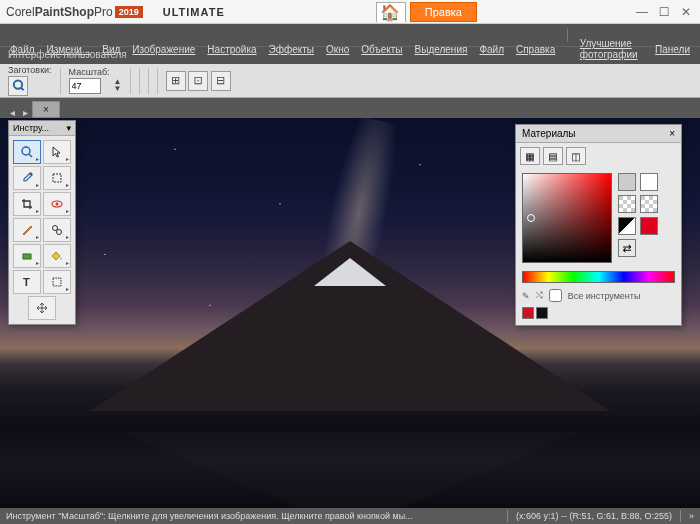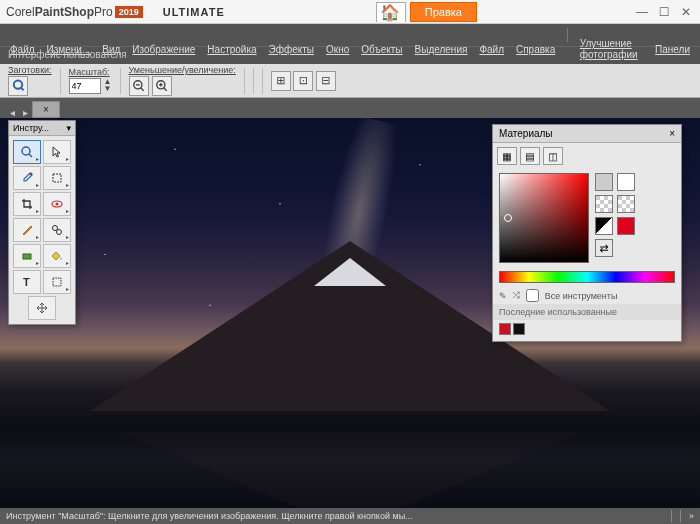--- a/index.html
+++ b/index.html
@@ -16,22 +16,22 @@
 .titlebar .winbtn { width: 16px; height: 16px; margin-left: 6px; display: flex; align-items: center; justify-content: center; font-size: 12px; color: #666; cursor: pointer; }
 
 .menubar { height: 22px; background: #535353; display: flex; align-items: center; padding: 0 6px; gap: 4px; }
 .menubar span { color: #ddd; font-size: 10px; padding: 2px 4px; text-decoration: underline; cursor: pointer; margin-top: 28px; }
 .menubar .divider { width: 1px; height: 14px; background: #777; margin: 0 4px; }
 
 .subbar { height: 18px; background: #535353; color: #ccc; font-size: 10px; padding: 2px 8px; border-top: 1px solid #666; }
 
 .options-bar { height: 34px; background: #e0e0e0; border-bottom: 1px solid #aaa; display: flex; align-items: center; padding: 2px 8px; gap: 8px; font-size: 9px; color: #444; }
 .options-bar .group { display: flex; flex-direction: column; gap: 1px; }
-.options-bar .group label { font-size: 9px; text-decoration: underline; }
-.options-bar .group .ctrl { display: flex; gap: 3px; }
+.options-bar .group label { font-size: 9px; }
+.options-bar .group .ctrl { display: flex; gap: 13px; }
 .options-bar input[type="text"] { width: 32px; height: 16px; font-size: 9px; border: 1px solid #888; padding: 0 2px; }
 .options-bar .sep { width: 1px; height: 26px; background: #bbb; }
 .options-bar .btn-icon { width: 20px; height: 20px; border: 1px solid #999; background: #eee; display: inline-flex; align-items: center; justify-content: center; font-size: 11px; cursor: pointer; }
 
 .tab-strip { height: 20px; background: #575757; display: flex; align-items: flex-end; padding: 0 6px; }
 .tab-strip .nav { color: #ccc; font-size: 10px; padding: 0 4px; cursor: pointer; }
 .tab-strip .doc-tab { background: #a8a8a8; color: #222; font-size: 10px; padding: 2px 10px; border: 1px solid #888; display: flex; align-items: center; gap: 8px; }
 .tab-strip .doc-tab .close { font-size: 10px; cursor: pointer; }
 
 .workspace { position: relative; height: 390px; background: #2a2a2a; }
@@ -43,21 +43,21 @@
 .mountain-reflect { position: absolute; top: 75%; left: 50%; transform: translateX(-50%) scaleY(-0.7); width: 0; height: 0; border-left: 230px solid transparent; border-right: 230px solid transparent; border-bottom: 140px solid rgba(36,30,34,0.45); opacity: 0.6; }
 
 .tools-panel { position: absolute; left: 8px; top: 2px; width: 68px; background: #e8e8e8; border: 1px solid #888; box-shadow: 2px 2px 6px rgba(0,0,0,0.3); }
 .tools-panel .hdr { background: #d0d0d0; font-size: 9px; padding: 2px 4px; border-bottom: 1px solid #aaa; display: flex; justify-content: space-between; align-items: center; }
 .tools-panel .grid { display: grid; grid-template-columns: 1fr 1fr; gap: 2px; padding: 4px; }
 .tools-panel .tool { width: 28px; height: 24px; border: 1px solid #bbb; background: #f0f0f0; display: flex; align-items: center; justify-content: center; font-size: 13px; cursor: pointer; position: relative; }
 .tools-panel .tool.active { border: 1px solid #3a7abd; background: #dce9f7; }
 .tools-panel .tool .dd { position: absolute; right: 1px; bottom: 1px; font-size: 6px; color: #555; }
 .tools-panel .single { grid-column: 1 / 3; justify-self: center; }
 
-.materials-panel { position: absolute; right: 18px; top: 6px; width: 190px; background: #e8e8e8; border: 1px solid #888; box-shadow: 2px 2px 6px rgba(0,0,0,0.3); font-size: 10px; }
+.materials-panel { position: absolute; right: 18px; top: 6px; width: 167px; background: #e8e8e8; border: 1px solid #888; box-shadow: 2px 2px 6px rgba(0,0,0,0.3); font-size: 10px; }
 .materials-panel .hdr { background: #d8d8d8; padding: 3px 6px; display: flex; justify-content: space-between; align-items: center; border-bottom: 1px solid #aaa; }
 .materials-panel .tabs { display: flex; gap: 3px; padding: 4px; }
 .materials-panel .tab { width: 20px; height: 18px; border: 1px solid #999; background: #f0f0f0; display: flex; align-items: center; justify-content: center; cursor: pointer; }
 .materials-panel .body { padding: 4px 6px; display: flex; gap: 6px; }
 .materials-panel .picker { width: 90px; height: 90px; background: linear-gradient(to right, #fff, #f00), linear-gradient(to top, #000, transparent); background-blend-mode: multiply; border: 1px solid #666; position: relative; }
 .materials-panel .ring { position: absolute; left: 4px; bottom: 40px; width: 8px; height: 8px; border: 1px solid #fff; border-radius: 50%; }
 .materials-panel .swatches { display: flex; flex-direction: column; gap: 4px; }
 .materials-panel .sw-row { display: flex; gap: 4px; }
 .materials-panel .sw { width: 18px; height: 18px; border: 1px solid #777; }
 .materials-panel .hue-strip { height: 12px; margin: 4px 6px; background: linear-gradient(to right, #f00, #ff0, #0f0, #0ff, #00f, #f0f, #f00); border: 1px solid #666; }
@@ -126,40 +126,20 @@
   </div>
   <div class="sep"></div>
   <div class="group">
     <label>Масштаб:</label>
     <div class="ctrl">
       <input type="text" value="47" style="">
       <span style="font-size:8px;line-height:7px;">▲<br>▼</span>
     </div>
   </div>
   <div class="sep"></div>
-  <div class="group">
-    <label>Уменьшение/увеличение:</label>
-    <div class="ctrl">
-      <div class="btn-icon">
-          <svg viewBox="0 0 12 12">
-            <circle cx="5" cy="5" r="3.5" fill="none" stroke="#444" stroke-width="1.2"></circle>
-            <line x1="3.5" y1="5" x2="6.5" y2="5" stroke="#444" stroke-width="1.2"></line>
-            <line x1="7.5" y1="7.5" x2="10" y2="10" stroke="#444" stroke-width="1.2"></line>
-          </svg>
-        </div>
-      <div class="btn-icon">
-          <svg viewBox="0 0 12 12">
-            <circle cx="5" cy="5" r="3.5" fill="none" stroke="#444" stroke-width="1.2"></circle>
-            <line x1="3.5" y1="5" x2="6.5" y2="5" stroke="#444" stroke-width="1.2"></line>
-            <line x1="5" y1="3.5" x2="5" y2="6.5" stroke="#444" stroke-width="1.2"></line>
-            <line x1="7.5" y1="7.5" x2="10" y2="10" stroke="#444" stroke-width="1.2"></line>
-          </svg>
-        </div>
-    </div>
-  </div>
   <div class="sep"></div>
   <div class="sep"></div>
   <div class="sep"></div>
   <div class="ctrl" style="gap:4px;">
     <div class="btn-icon">⊞</div>
     <div class="btn-icon">⊡</div>
     <div class="btn-icon">⊟</div>
   </div>
 </div>
 
@@ -301,26 +281,26 @@
         </div>
       </div>
     </div>
     <div class="hue-strip"></div>
     <div class="row-tools">
       <span>✎</span>
       <span>⤭</span>
       <input type="checkbox" style="">
       <span>Все инструменты</span>
     </div>
-    <div class="footer-label">Последние использованные</div>
     <div class="recent">
       <div class="sw" style="background:#d01020"></div>
       <div class="sw" style="background:#101015"></div>
     </div>
   </div>
 </div>
 
 <div class="statusbar">
   <span class="seg grow">Инструмент "Масштаб": Щелкните для увеличения изображения. Щелкните правой кнопкой мы...</span>
   <div class="divv"></div>
+  <span class="seg">(x:606 y:1) -- (R:51, G:61, B:88, O:255)</span>
   <div class="divv"></div>
   <span class="seg">»</span>
 </div>
 
 </body></html>

